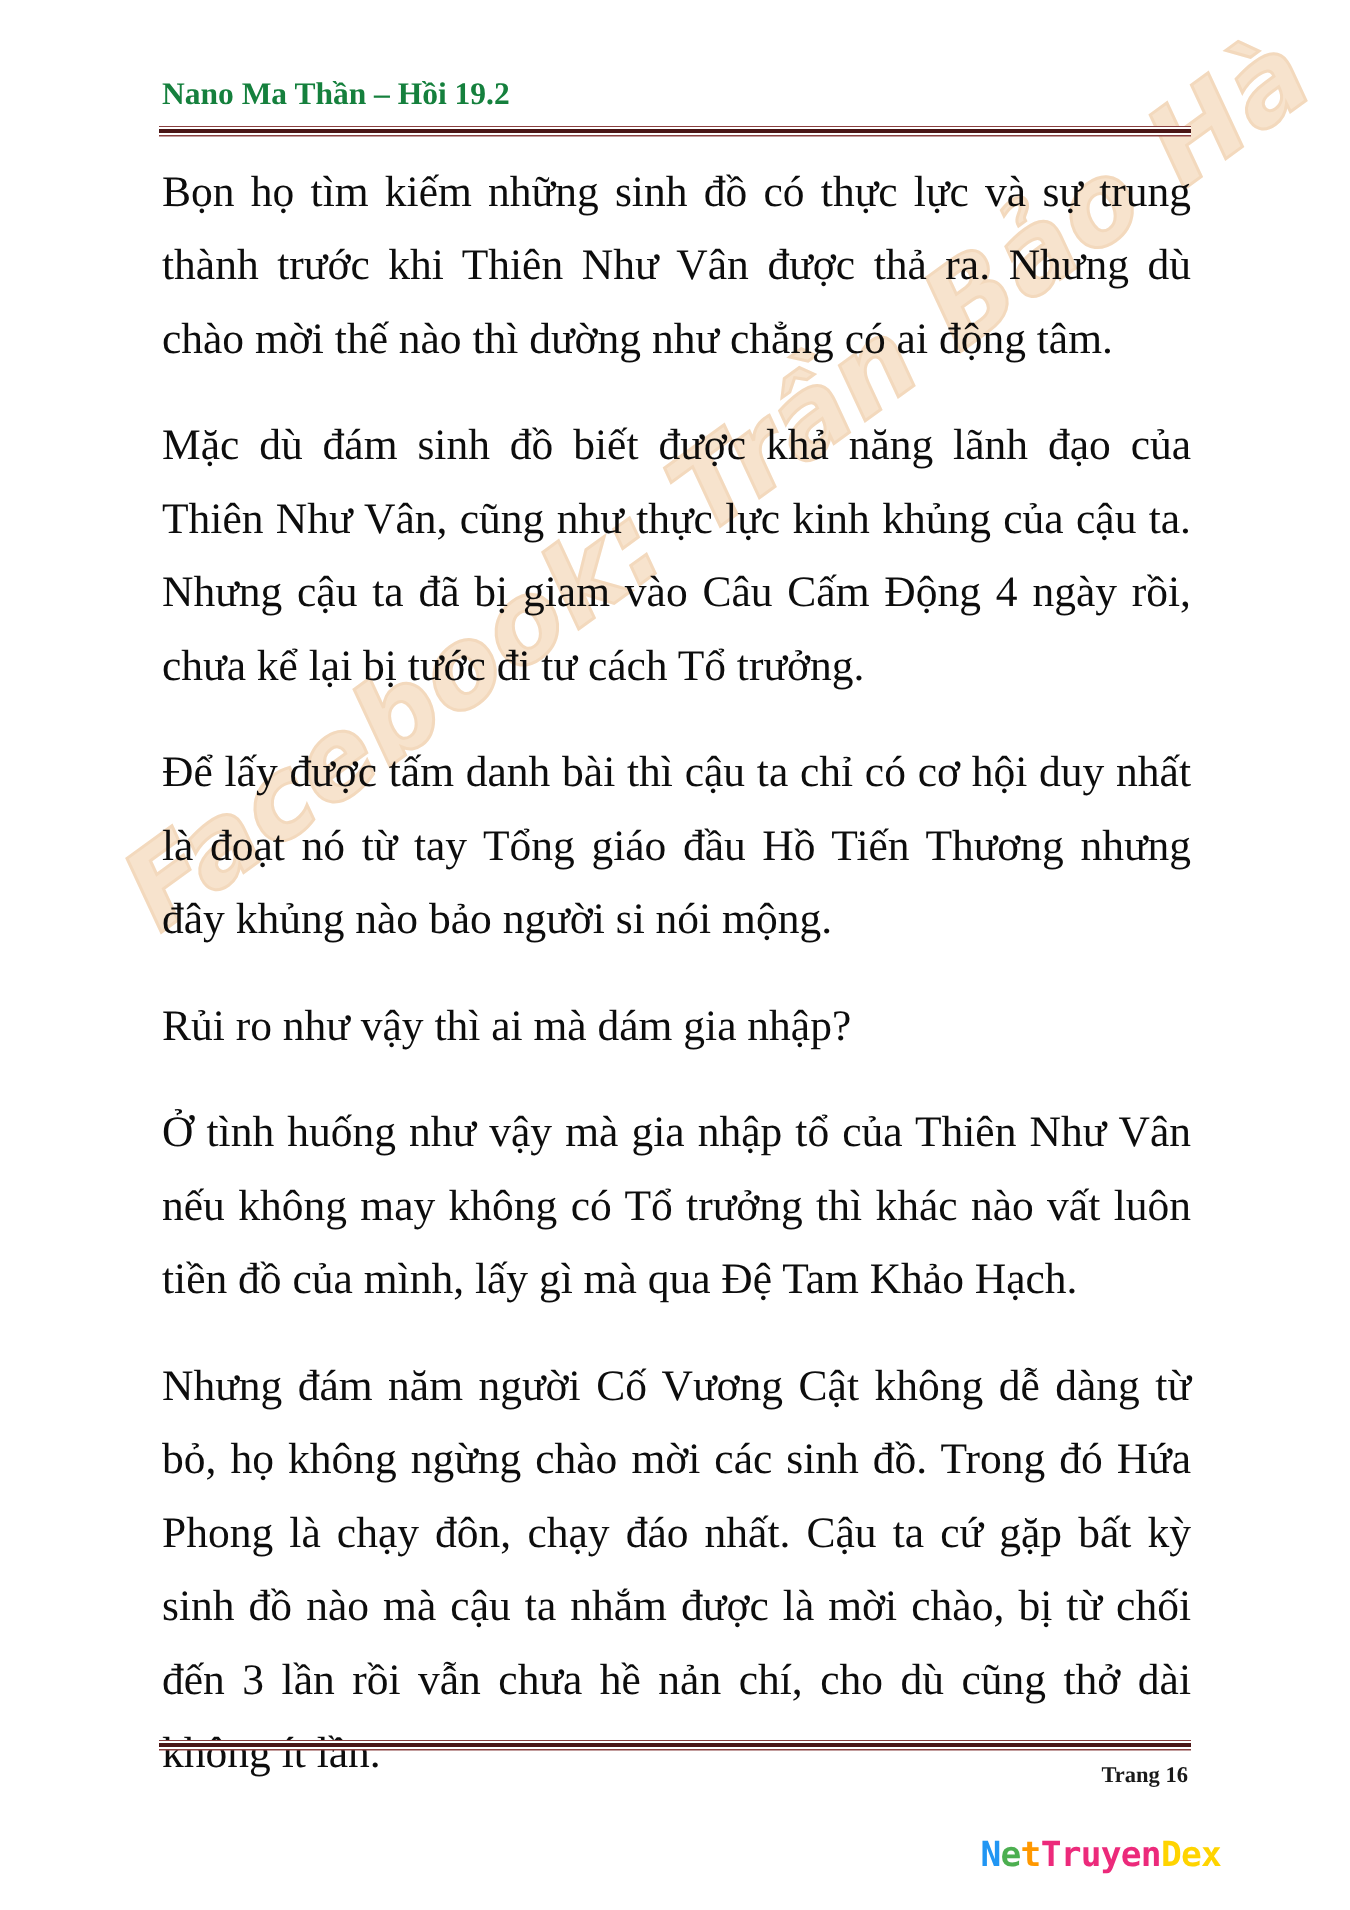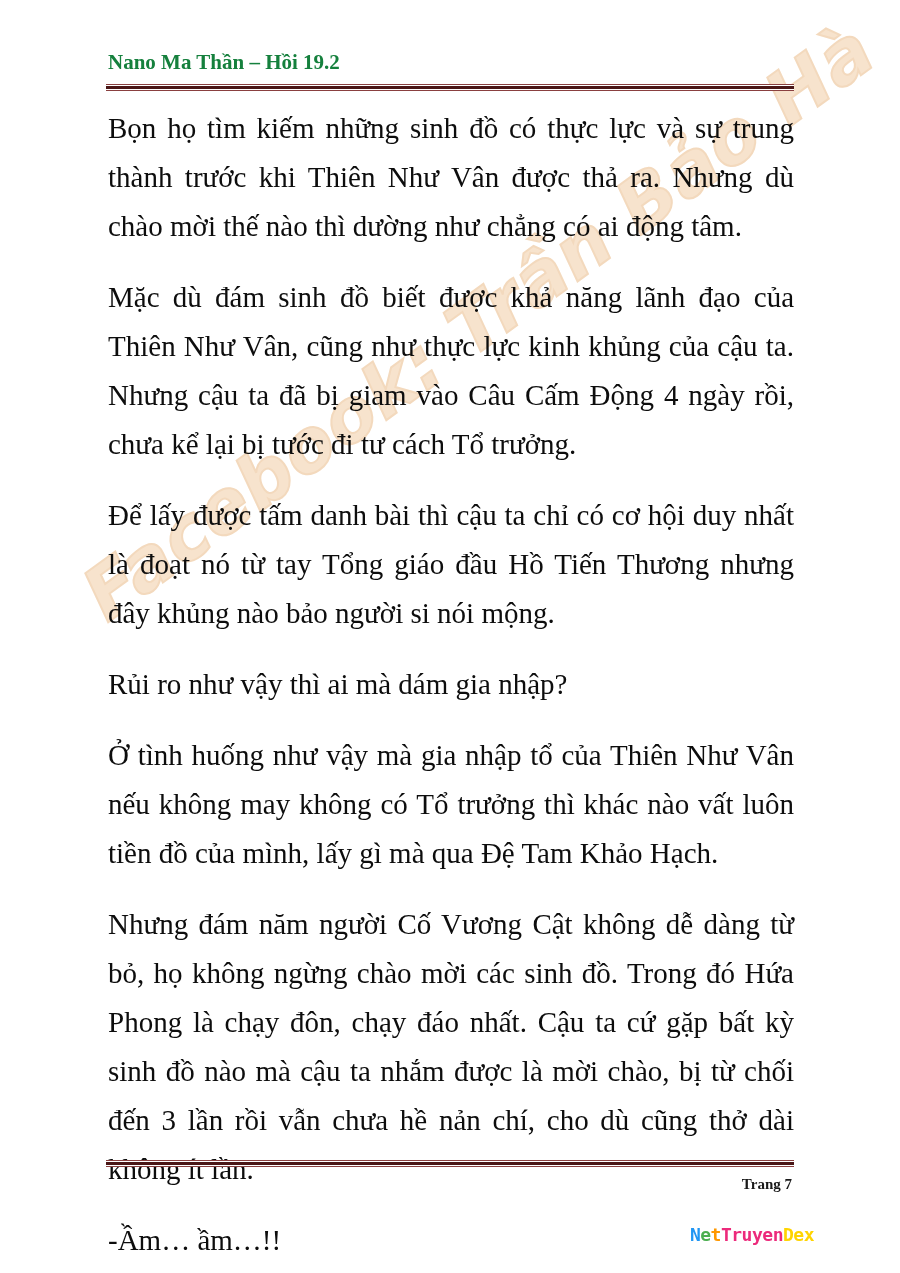--- a/index.html
+++ b/index.html
@@ -142,21 +142,21 @@
     white-space: nowrap;
   }
 
   
   .site-logo {
     position: absolute;
     right: 86px;
     top: 1226px;
     z-index: 4;
     font-family: "DejaVu Sans Mono", "Liberation Mono", monospace;
-    font-size: 18px;
+    font-size: 23px;
     font-weight: bold;
     letter-spacing: -0.5px;
     white-space: nowrap;
     line-height: 1;
   }
   .site-logo span { display: inline-block; }
 </style>
 </head>
 <body>
 
@@ -171,21 +171,20 @@
   </div>
   <div class="rule-top"></div>
 
   <div class="content" id="body-content">
       <p class="para">Bọn họ tìm kiếm những sinh đồ có thực lực và sự trung thành trước khi Thiên Như Vân được thả ra. Nhưng dù chào mời thế nào thì dường như chẳng có ai động tâm.</p>
       <p class="para">Mặc dù đám sinh đồ biết được khả năng lãnh đạo của Thiên Như Vân, cũng như thực lực kinh khủng của cậu ta. Nhưng cậu ta đã bị giam vào Câu Cấm Động 4 ngày rồi, chưa kể lại bị tước đi tư cách Tổ trưởng.</p>
       <p class="para">Để lấy được tấm danh bài thì cậu ta chỉ có cơ hội duy nhất là đoạt nó từ tay Tổng giáo đầu Hồ Tiến Thương nhưng đây khủng nào bảo người si nói mộng.</p>
       <p class="para nojustify">Rủi ro như vậy thì ai mà dám gia nhập?</p>
       <p class="para">Ở tình huống như vậy mà gia nhập tổ của Thiên Như Vân nếu không may không có Tổ trưởng thì khác nào vất luôn tiền đồ của mình, lấy gì mà qua Đệ Tam Khảo Hạch.</p>
       <p class="para">Nhưng đám năm người Cố Vương Cật không dễ dàng từ bỏ, họ không ngừng chào mời các sinh đồ. Trong đó Hứa Phong là chạy đôn, chạy đáo nhất. Cậu ta cứ gặp bất kỳ sinh đồ nào mà cậu ta nhắm được là mời chào, bị từ chối đến 3 lần rồi vẫn chưa hề nản chí, cho dù cũng thở dài không ít lần.</p>
-      <p class="para nojustify">-Ầm… ầm…!!</p>
     </div>
 
   <div class="rule-bottom"></div>
-  <div class="page-number">Trang 7</div>
+  <div class="page-number">Trang 16</div>
 
   <div class="site-logo" id="site-logo"><span style="color: rgb(33, 150, 243);">N</span><span style="color: rgb(76, 175, 80);">e</span><span style="color: rgb(255, 152, 0);">t</span><span style="color: rgb(236, 42, 123);">T</span><span style="color: rgb(236, 42, 123);">r</span><span style="color: rgb(236, 42, 123);">u</span><span style="color: rgb(236, 42, 123);">y</span><span style="color: rgb(236, 42, 123);">e</span><span style="color: rgb(236, 42, 123);">n</span><span style="color: rgb(255, 212, 0);">D</span><span style="color: rgb(255, 212, 0);">e</span><span style="color: rgb(255, 212, 0);">x</span></div>
 
 </div>
 
 </body></html>

